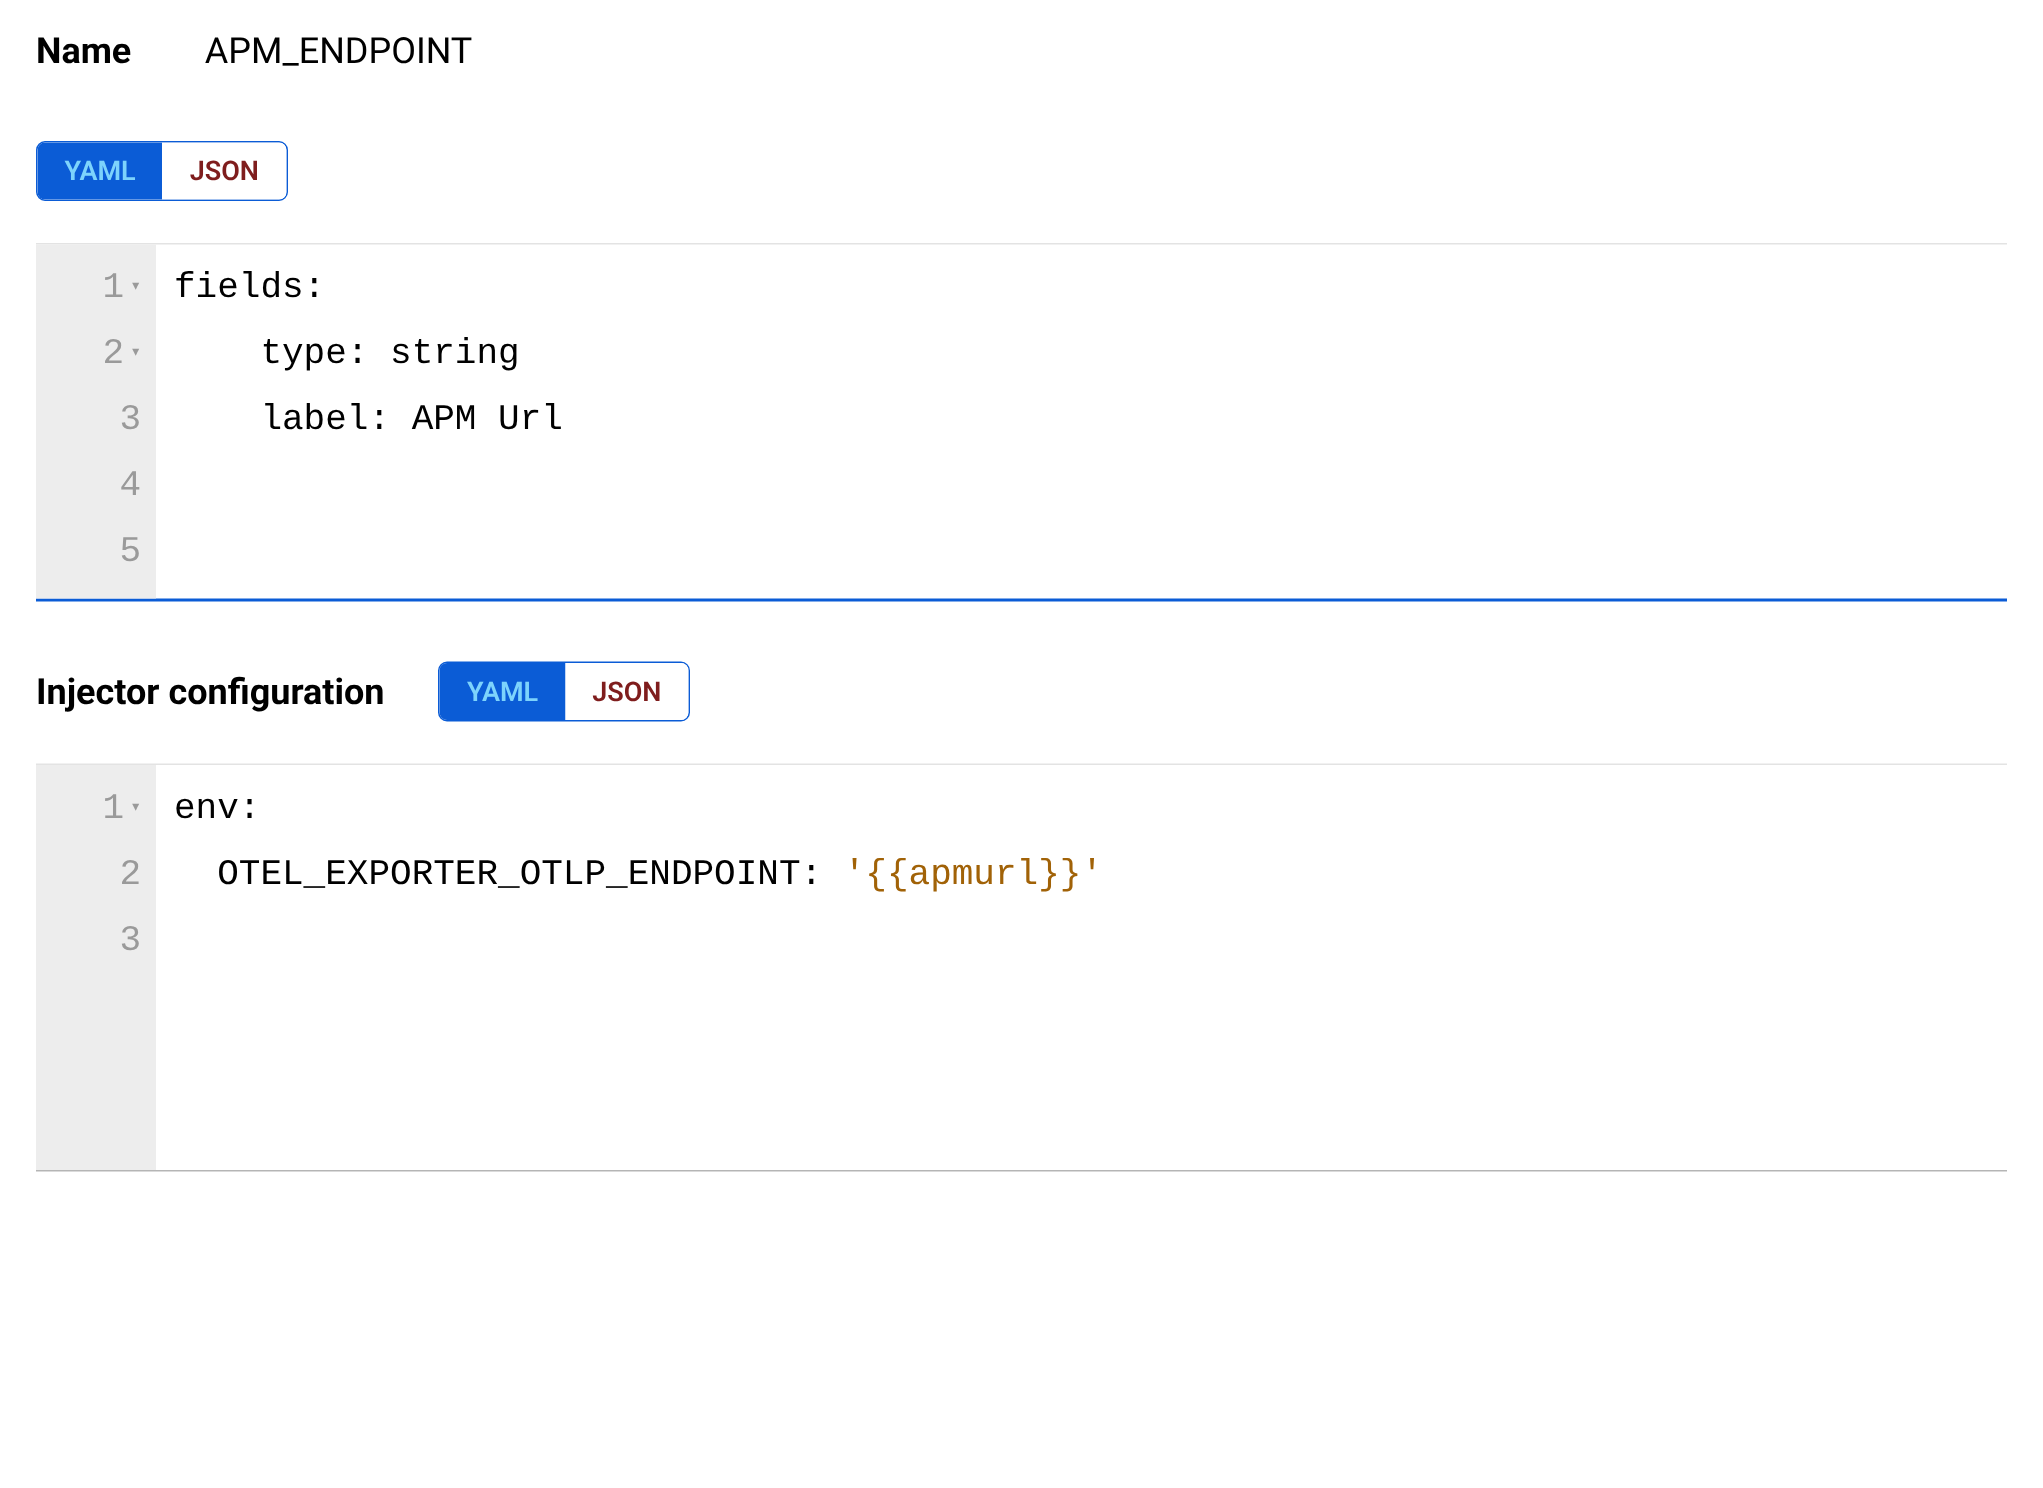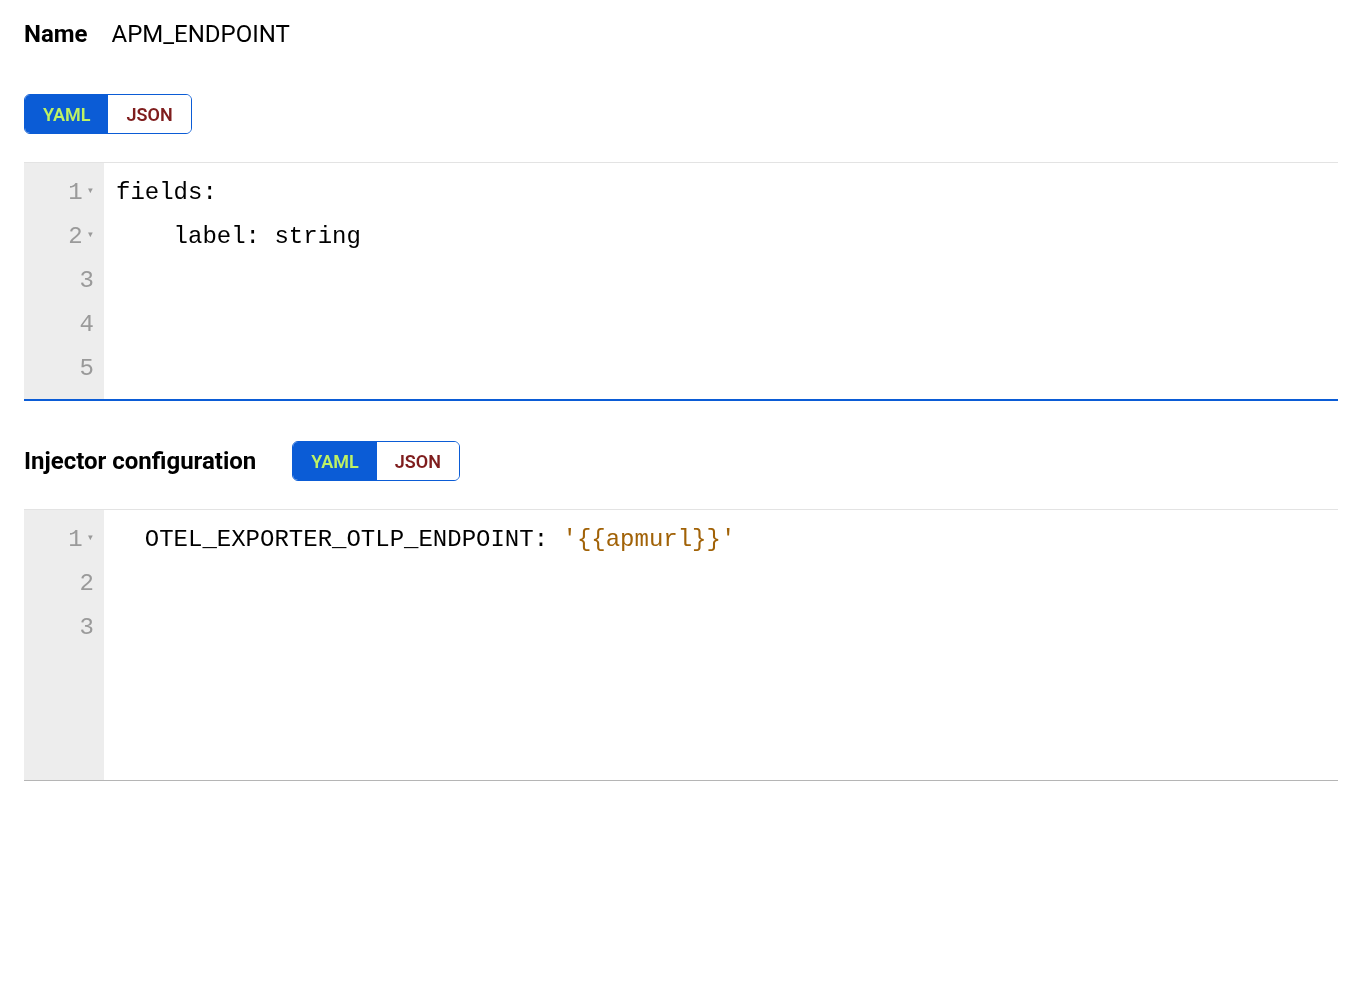--- a/index.html
+++ b/index.html
@@ -15,21 +15,21 @@
     display: flex;
     align-items: center;
     margin-bottom: 28px;
   }
   .name-row {
     margin-bottom: 46px;
   }
   .label-bold {
     font-weight: 700;
     font-size: 24px;
-    margin-right: 24px;
+    margin-right: 49px;
   }
   .name-value {
     font-size: 24px;
     font-weight: 400;
   }
   .section-label {
     font-weight: 700;
     font-size: 24px;
     margin-right: 36px;
   }
@@ -49,21 +49,21 @@
     font-weight: 600;
     cursor: pointer;
     user-select: none;
     background: #fff;
     color: #7f1d1d;
     border: none;
     font-family: inherit;
   }
   .toggle-btn.active {
     background: #0B5CD6;
-    color: #bef264;
+    color: #7dd3fc;
   }
   .editor {
     border-top: 1px solid #e3e3e3;
     border-bottom: 1px solid #b5b5b5;
     display: flex;
     font-family: "SFMono-Regular", Consolas, "Liberation Mono", Menlo, monospace;
     font-size: 24px;
     line-height: 44px;
     margin-bottom: 40px;
     position: relative;
@@ -134,21 +134,21 @@
       <div class="gutter-line">
         <span>3</span>
       </div>
       <div class="gutter-line">
         <span>4</span>
       </div>
       <div class="gutter-line">
         <span>5</span>
       </div>
     </div>
-  <div class="code" id="code-input"><div class="code-line">fields:</div><div class="code-line">    label: string</div><div class="code-line"></div></div>
+  <div class="code" id="code-input"><div class="code-line">fields:</div><div class="code-line">    type: string</div><div class="code-line">    label: APM Url</div><div class="code-line"></div></div>
 </div>
 
 <div class="row">
   <span class="section-label">Injector configuration</span>
   <div class="toggle-group">
     <button class="toggle-btn active">YAML</button>
     <button class="toggle-btn">JSON</button>
   </div>
 </div>
 
@@ -158,14 +158,14 @@
         <span>1</span>
         <span class="fold">▾</span>
       </div>
       <div class="gutter-line">
         <span>2</span>
       </div>
       <div class="gutter-line">
         <span>3</span>
       </div>
     </div>
-  <div class="code" id="code-injector"><div class="code-line"><span>  OTEL_EXPORTER_OTLP_ENDPOINT: </span><span class="str">'{{apmurl}}'</span></div><div class="code-line"><span></span></div></div>
+  <div class="code" id="code-injector"><div class="code-line"><span>env:</span></div><div class="code-line"><span>  OTEL_EXPORTER_OTLP_ENDPOINT: </span><span class="str">'{{apmurl}}'</span></div><div class="code-line"><span></span></div></div>
 </div>
 
 </body></html>

